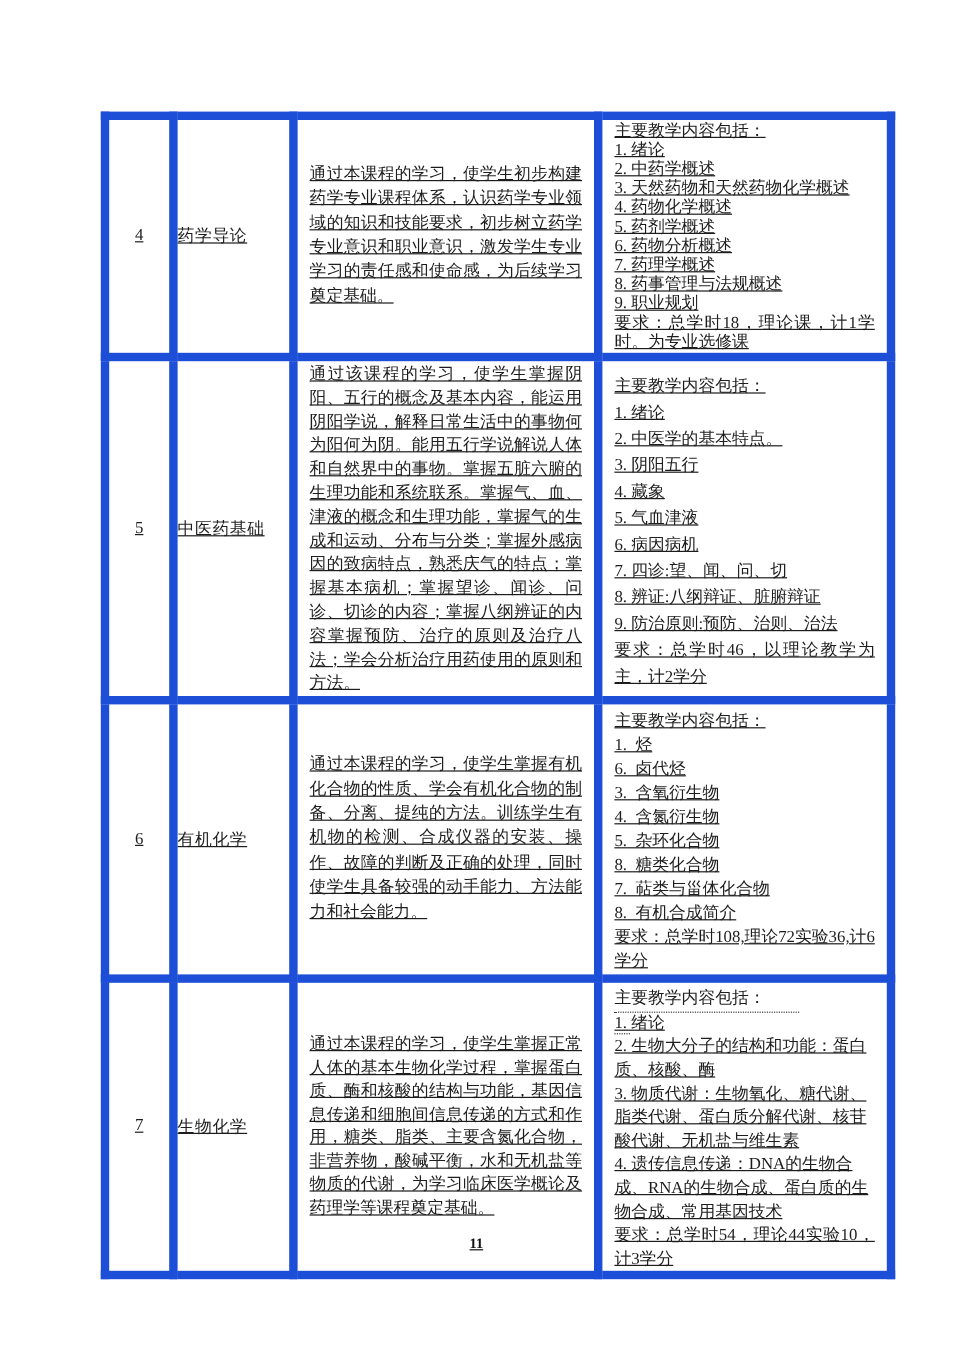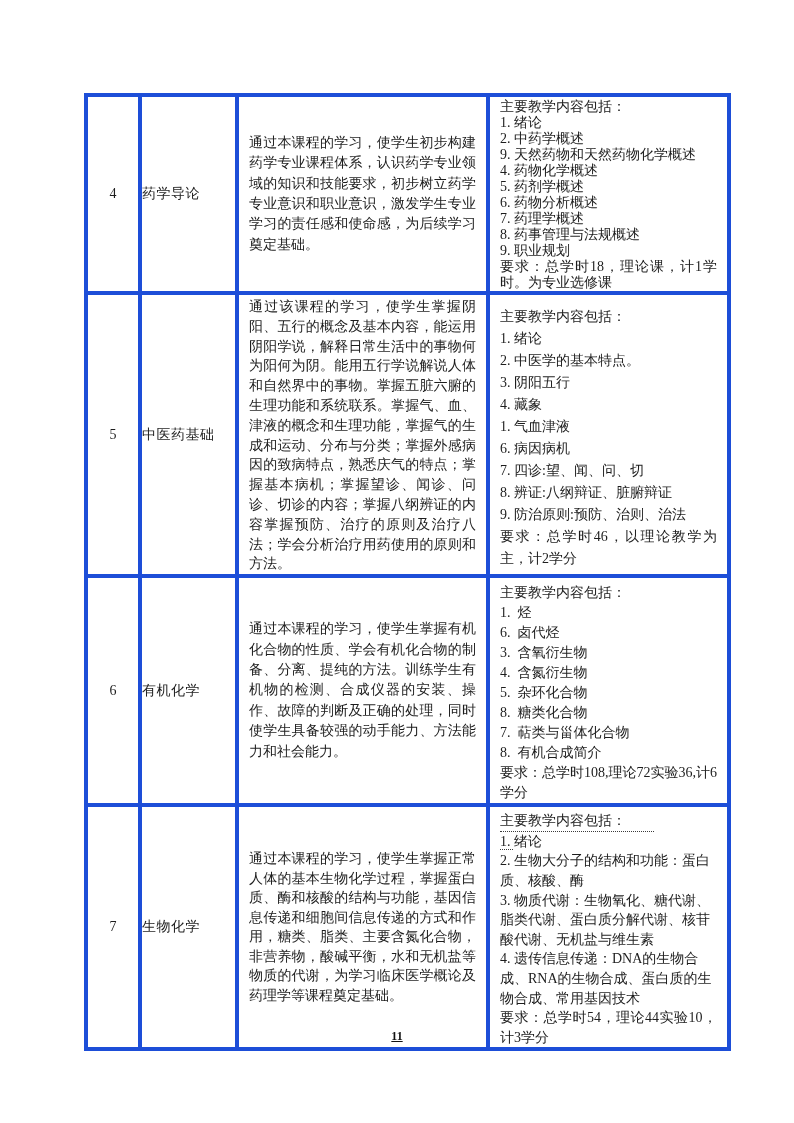--- a/index.html
+++ b/index.html
@@ -11,24 +11,25 @@
     color:#1d1d1d;
     overflow:hidden;
   }
   table.doc-table{
     position:absolute;left:84px;top:93px;
     width:627px;
     border-collapse:collapse;
     table-layout:fixed;
   }
   .doc-table td{
-    border:4px solid #1d4ed8;
+    border:7px solid #1d4ed8;
     padding:0;
     vertical-align:middle;
     font-size:14px;
+    text-decoration:underline;
   }
   .c-no{width:50px;text-align:center;}
   .c-course{width:93px;text-align:left;letter-spacing:0.5px;}
   .c-desc{width:247px;}
   .c-content{width:237px;vertical-align:top;}
   .desc{
     padding:0 10px;
     text-align:justify;
     text-justify:inter-ideograph;
     line-height:20.4px;
@@ -79,21 +80,21 @@
       <td class="c-course">药学导论</td>
       <td class="c-desc">
         <div class="desc">通过本课程的学习，使学生初步构建药学专业课程体系，认识药学专业领域的知识和技能要求，初步树立药学专业意识和职业意识，激发学生专业学习的责任感和使命感，为后续学习奠定基础。</div>
       </td>
       <td class="c-content">
         <div class="inner">
           <div class="heading">主要教学内容包括：</div>
           <div class="content-list">
                 <div>1. 绪论</div>
                 <div>2. 中药学概述</div>
-                <div>9. 天然药物和天然药物化学概述</div>
+                <div>3. 天然药物和天然药物化学概述</div>
                 <div>4. 药物化学概述</div>
                 <div>5. 药剂学概述</div>
                 <div>6. 药物分析概述</div>
                 <div>7. 药理学概述</div>
                 <div>8. 药事管理与法规概述</div>
                 <div>9. 职业规划</div>
               </div>
           <div class="requirement">要求：总学时18，理论课，计1学时。为专业选修课</div>
         </div>
       </td>
@@ -106,21 +107,21 @@
         <div class="desc">通过该课程的学习，使学生掌握阴阳、五行的概念及基本内容，能运用阴阳学说，解释日常生活中的事物何为阳何为阴。能用五行学说解说人体和自然界中的事物。掌握五脏六腑的生理功能和系统联系。掌握气、血、津液的概念和生理功能，掌握气的生成和运动、分布与分类；掌握外感病因的致病特点，熟悉庆气的特点；掌握基本病机；掌握望诊、闻诊、问诊、切诊的内容；掌握八纲辨证的内容掌握预防、治疗的原则及治疗八法；学会分析治疗用药使用的原则和方法。</div>
       </td>
       <td class="c-content">
         <div class="inner">
           <div class="heading">主要教学内容包括：</div>
           <div class="content-list">
                 <div>1. 绪论</div>
                 <div>2. 中医学的基本特点。</div>
                 <div>3. 阴阳五行</div>
                 <div>4. 藏象</div>
-                <div>1. 气血津液</div>
+                <div>5. 气血津液</div>
                 <div>6. 病因病机</div>
                 <div>7. 四诊:望、闻、问、切</div>
                 <div>8. 辨证:八纲辩证、脏腑辩证</div>
                 <div>9. 防治原则:预防、治则、治法</div>
               </div>
           <div class="requirement">要求：总学时46，以理论教学为主，计2学分</div>
         </div>
       </td>
     </tr>
 

